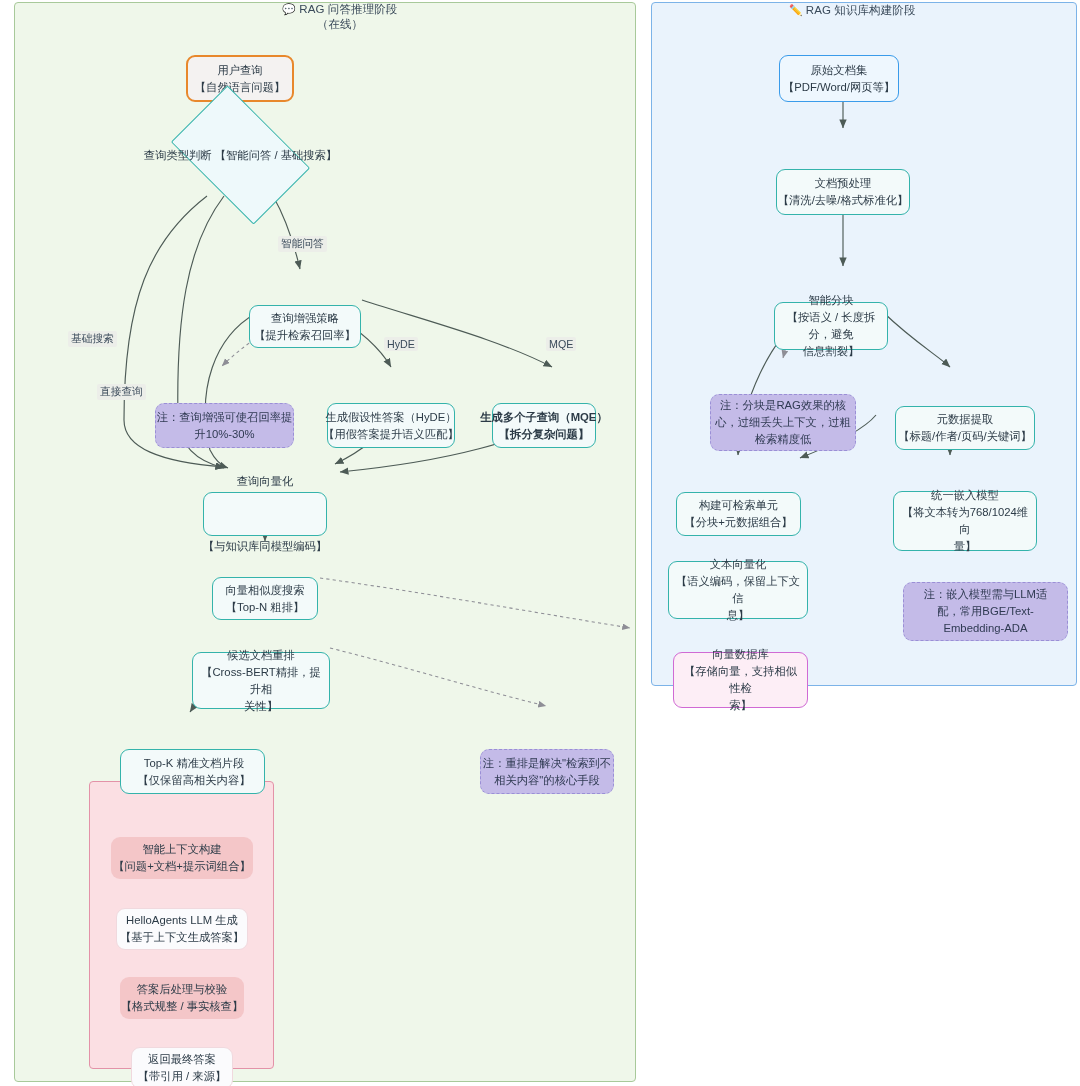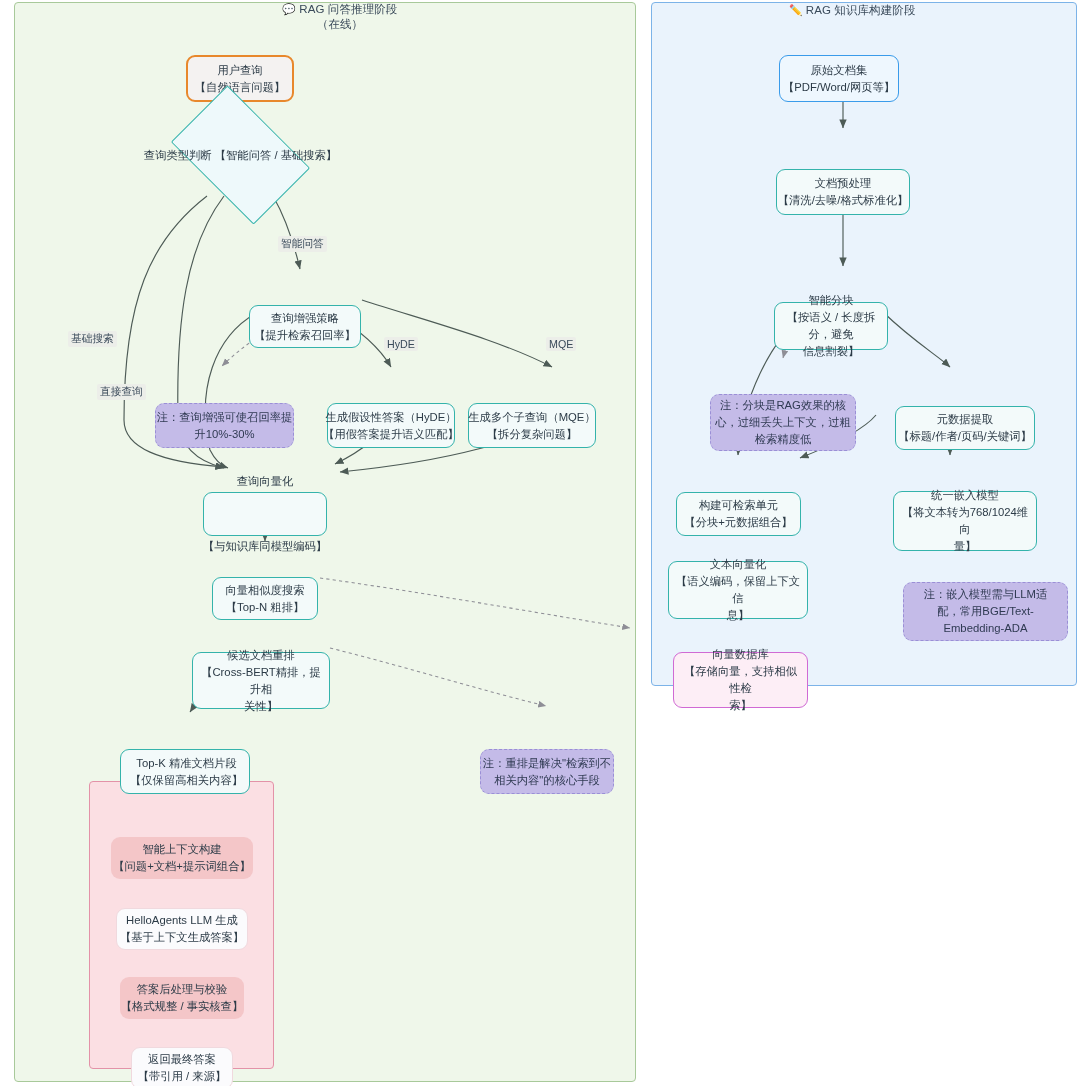--- a/index.html
+++ b/index.html
@@ -207,21 +207,21 @@
   <div class="node n-note" style="left:155px; top:367px; width:139px; height:45px;">
     <span class="l1">注：查询增强可使召回率提</span>
     <span class="l2">升10%-30%</span>
   </div>
 
   <div class="node n-proc" style="left:327px; top:367px; width:128px; height:45px;">
     <span class="l1">生成假设性答案（HyDE）</span>
     <span class="l2">【用假答案提升语义匹配】</span>
   </div>
 
-  <div class="node n-proc" style="left:468px; top:367px; width:128px; height:45px;">
+  <div class="node n-proc" style="left:492px; top:367px; width:104px; height:45px;font-weight:bold;">
     <span class="l1">生成多个子查询（MQE）</span>
     <span class="l2">【拆分复杂问题】</span>
   </div>
 
   <div class="node n-proc" style="left:203px; top:456px; width:124px; height:44px;gap:48px;">
     <span class="l1">查询向量化</span>
     <span class="l2">【与知识库同模型编码】</span>
   </div>
 
   <div class="node n-proc" style="left:212px; top:541px; width:106px; height:43px;">
@@ -233,21 +233,21 @@
     <span class="l1">候选文档重排</span>
     <span class="l2">【Cross-BERT精排，提升相</span>
     <span class="l3">关性】</span>
   </div>
 
   <div class="node n-note" style="left:480px; top:713px; width:134px; height:45px;">
     <span class="l1">注：重排是解决"检索到不</span>
     <span class="l2">相关内容"的核心手段</span>
   </div>
 
-  <div class="node n-proc" style="left:120px; top:713px; width:130px; height:45px;padding-left:9px;">
+  <div class="node n-proc" style="left:120px; top:713px; width:145px; height:45px;padding-left:9px;">
     <span class="l1">Top-K 精准文档片段</span>
     <span class="l2">【仅保留高相关内容】</span>
   </div>
 
   <div class="node n-gen1" style="left:111px; top:801px; width:142px; height:42px;">
     <span class="l1">智能上下文构建</span>
     <span class="l2">【问题+文档+提示词组合】</span>
   </div>
 
   <div class="node n-gen2" style="left:116px; top:872px; width:132px; height:42px;">

